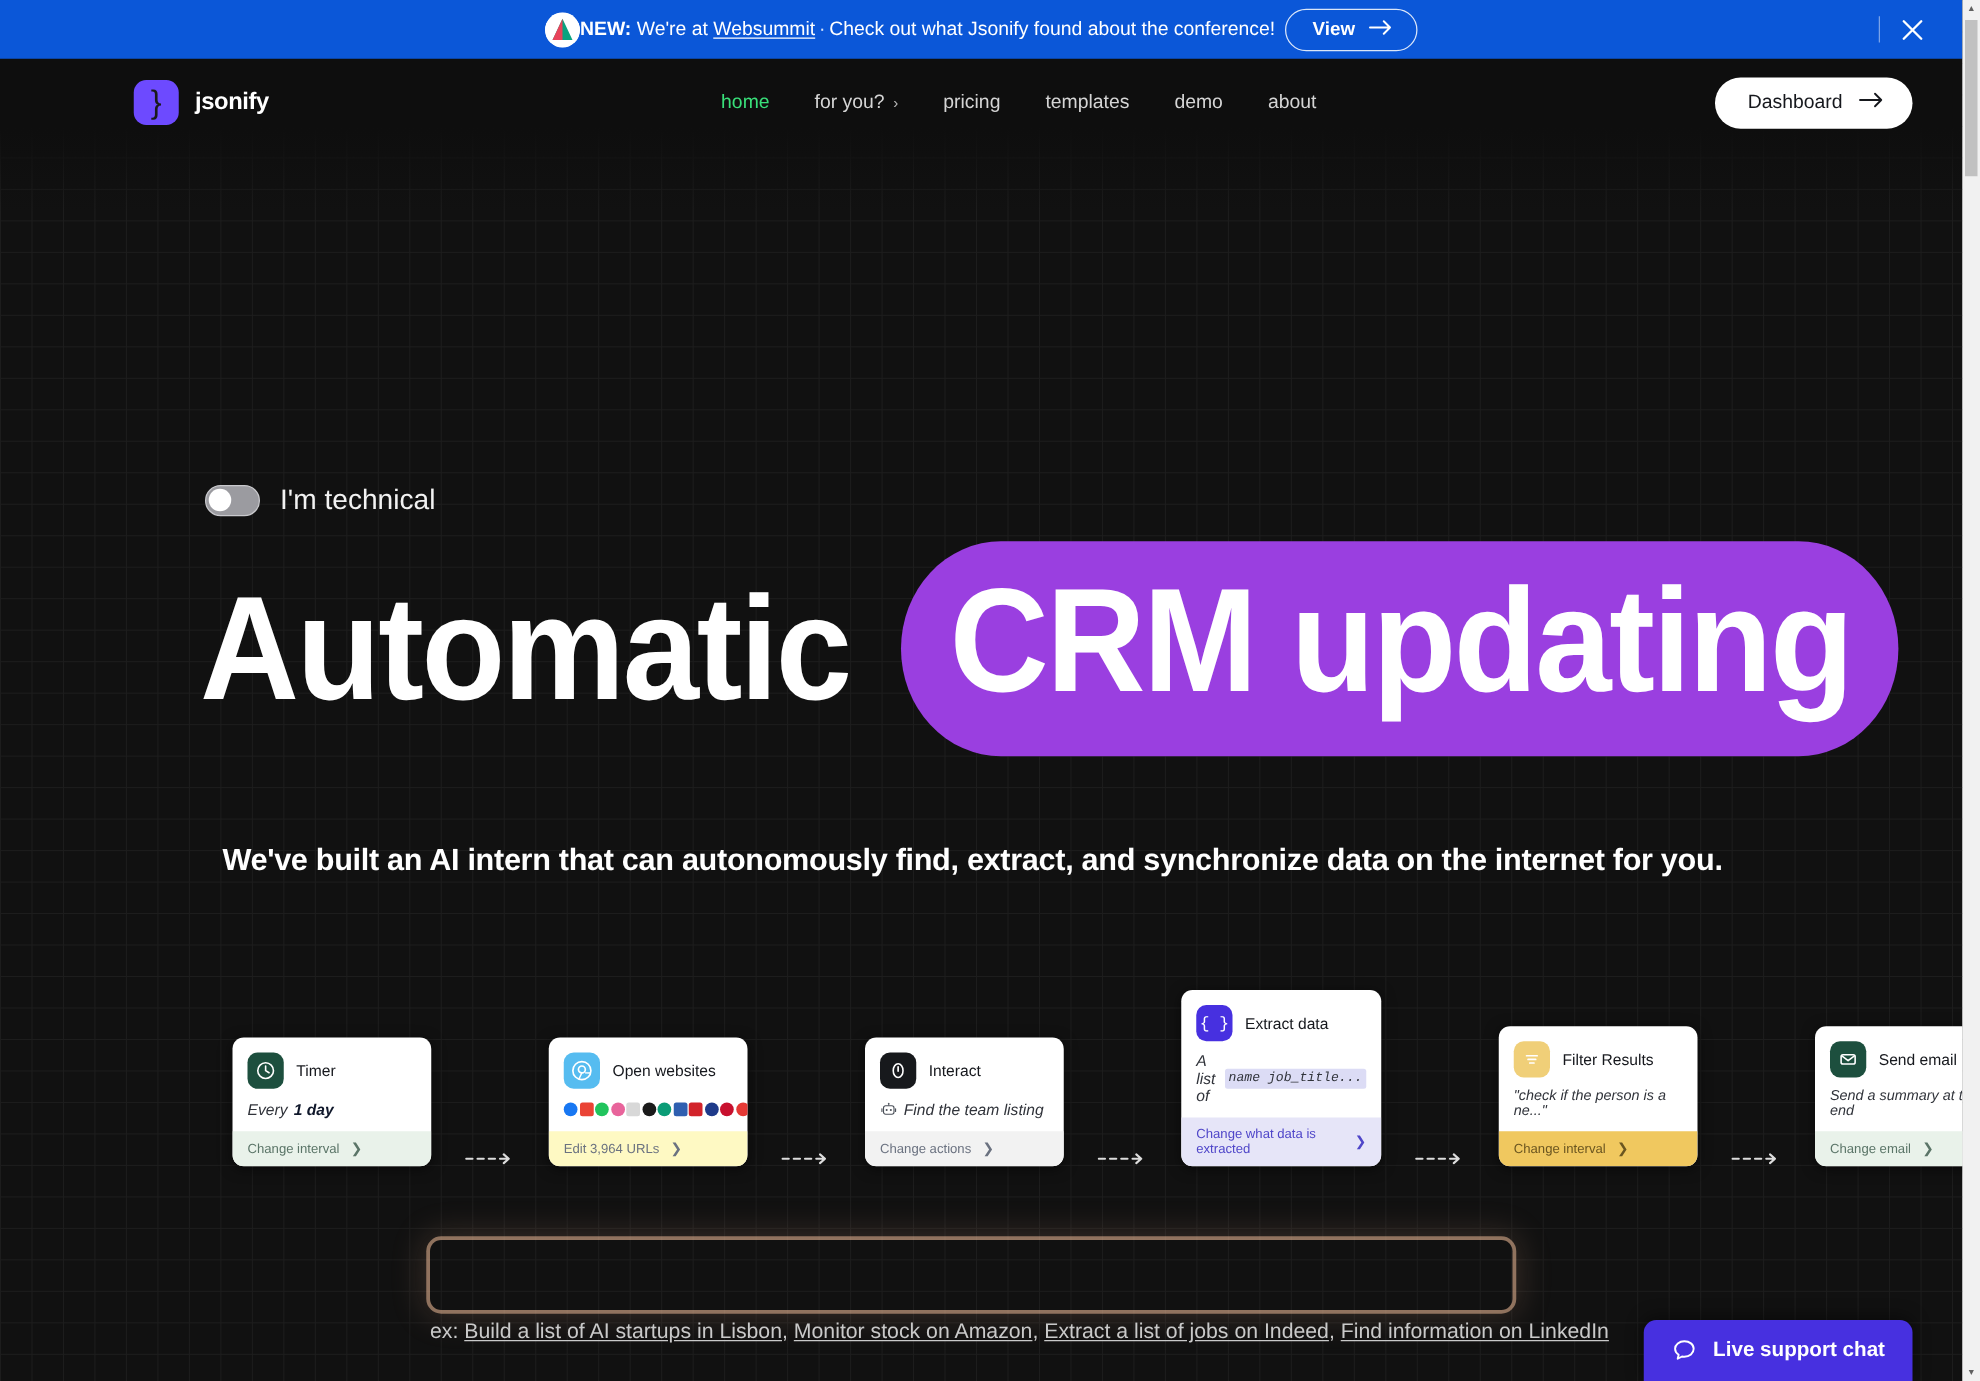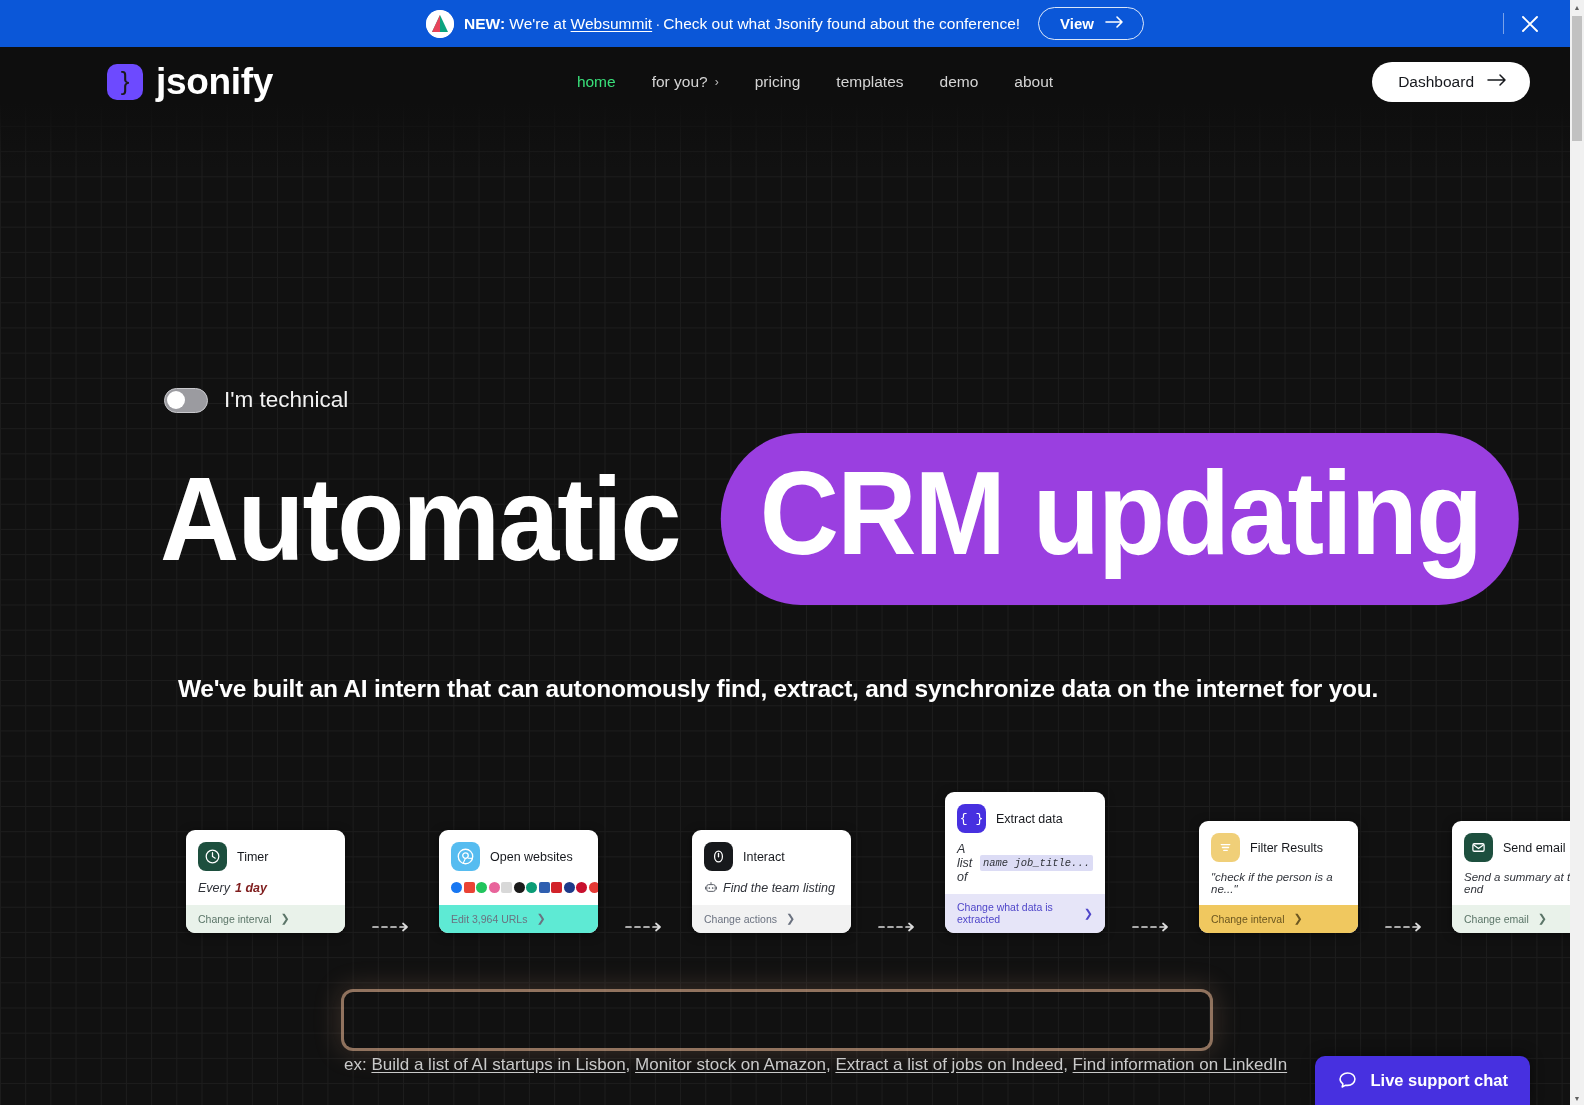--- a/index.html
+++ b/index.html
@@ -46,21 +46,21 @@
   }
   #scrollbar .sb-down { position:absolute; bottom:0; left:0; right:0; }
 
   
   #banner {
     position: relative; z-index: 40;
     height: 47px; background: #0b57d8;
     display: flex; align-items: center; justify-content: center;
     color: #fff; font-size: 15.5px;
   }
-  #banner .b-inner { display:flex; align-items:center; gap:10px; }
+  #banner .b-inner { display:flex; align-items:center; }
   #banner .b-logo {
     width: 28px; height: 28px; border-radius: 50%;
     background: #ffffff; display:flex; align-items:center; justify-content:center;
     overflow:hidden; flex:none;
   }
   #banner .b-text { white-space: nowrap; }
   #banner .b-text b { font-weight: 700; }
   #banner .b-link { color:#fff; text-decoration: underline; text-underline-offset:2px; }
   #banner .b-sep { opacity:.85; padding: 0 3px; }
   #banner .b-view {
@@ -85,21 +85,21 @@
     padding: 0 40px 0 107px;
   }
   #nav .brand { display:flex; align-items:center; gap:13px; }
   #nav .brand-mark {
     width: 36px; height: 36px; border-radius: 10px; background: #6d4aff;
     display:flex; align-items:center; justify-content:center;
     color:#1a1a1a; font-size: 26px; font-weight: 500; line-height:1;
     font-family:"Liberation Sans", sans-serif;
     padding-bottom: 3px;
   }
-  #nav .brand-name { color:#fff; font-size: 37px; font-weight: 700; letter-spacing:-.3px; }
+  #nav .brand-name { color:#fff; font-size: 19px; font-weight: 700; letter-spacing:-.3px; }
   #nav .nav-links {
     position:absolute; left:50%; transform:translateX(-50%);
     display:flex; align-items:center; gap: 36px; margin-left: 30px;
   }
   #nav .nav-link {
     color:#d5d5d5; font-size: 15.5px; cursor:pointer;
     display:flex; align-items:center; gap:7px;
   }
   #nav .nav-link.active { color:#39e07a; }
   #nav .nav-link .chev { font-size: 12px; opacity:.85; }
@@ -161,21 +161,21 @@
   .card .c-head { display:flex; align-items:center; gap:10px; padding: 12px 12px 0 12px; }
   .card .c-icon {
     width: 29px; height: 29px; border-radius: 8px; flex:none;
     display:flex; align-items:center; justify-content:center; color:#fff;
   }
   .card .c-title { font-size: 12.5px; color:#16181d; }
   .card .c-body {
     padding: 9px 12px 10px 12px; font-size: 12.5px; color:#30333a;
     display:flex; align-items:center; gap: 5px; min-height: 34px; font-style: italic;
   }
-  .card .c-body b { font-weight: 700; color:#7f1d1d; }
+  .card .c-body b { font-weight: 700; color:#0f172a; }
   .card .c-foot {
     padding: 7px 12px 8px 12px; font-size: 10.5px;
     display:flex; align-items:center; gap:9px;
     color:#6b7280; cursor:pointer; margin-top:auto;
   }
   .card .c-foot .chev { font-size: 11px; }
   .arrow {
     width: 46px; flex:none; margin-top: 46px;
     display:flex; align-items:center; justify-content:center;
     color:#e6e6e6; font-size: 17px; letter-spacing:-1px;
@@ -361,21 +361,21 @@
               <i class="sq" style="background:#d8d8d8"></i>
               <i style="background:#1b1b1b"></i>
               <i style="background:#0b9c76"></i>
               <i class="sq" style="background:#2f5fb0"></i>
               <i class="sq" style="background:#d2232a"></i>
               <i style="background:#1e3a8a"></i>
               <i style="background:#c8102e"></i>
               <i style="background:#e53935"></i>
           </span>
         </div>
-        <div class="c-foot" style="background:#5eead4;color:#6b7280">
+        <div class="c-foot" style="background:#fef9c3;color:#6b7280">
           <span>Edit 3,964 URLs</span>
           <span class="chev">❯</span>
         </div>
       </div>
       <div class="arrow">
         <svg width="40" height="12" viewBox="0 0 40 12">
             <path d="M1 6h26" stroke="#dcdcdc" stroke-width="1.7" stroke-dasharray="5 4" stroke-linecap="round"></path>
             <path d="M28 6h7M31 2.5L35 6l-4 3.5" stroke="#dcdcdc" stroke-width="1.7" fill="none" stroke-linecap="round" stroke-linejoin="round"></path>
           </svg>
       </div>

